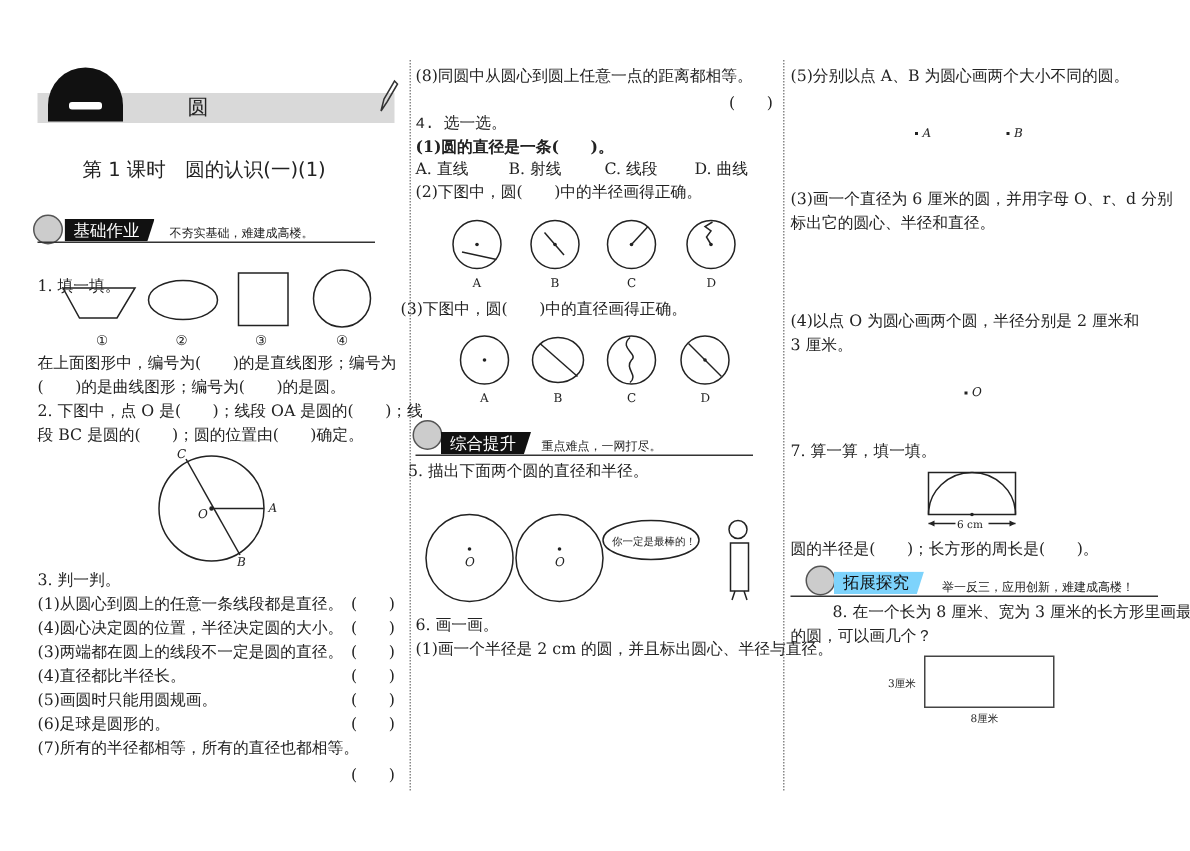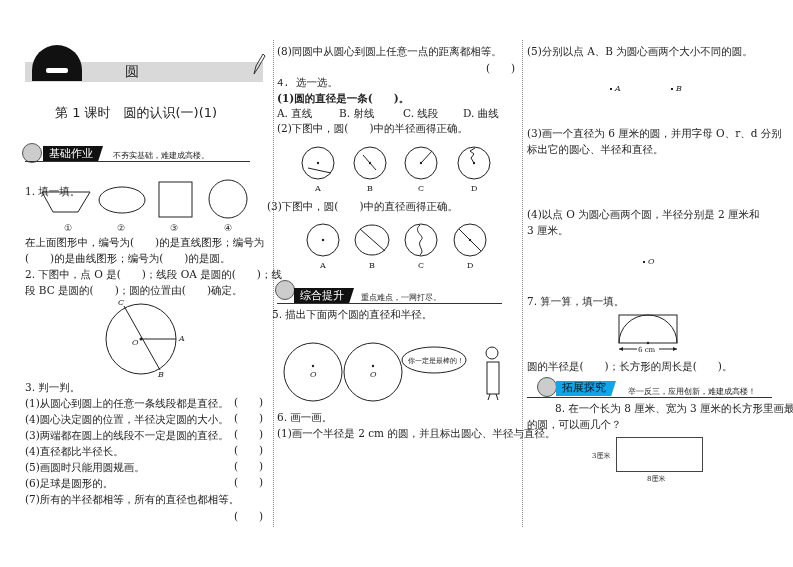--- a/index.html
+++ b/index.html
@@ -171,20 +171,20 @@
   <circle cx="648" cy="343" r="1.2" fill="#222"></circle>
   <line x1="619" y1="349" x2="637" y2="349" stroke="#222"></line>
     <line x1="659" y1="349" x2="677" y2="349" stroke="#222"></line>
   <polygon points="619,349 623,347 623,351" fill="#222"></polygon>
     <polygon points="677,349 673,347 673,351" fill="#222"></polygon>
 </svg>
 <div class="line" style="left:638px;top:343px;font-size:7px;">6 cm</div>
 <div class="line" style="left:527px;top:359px;">圆的半径是(　　)；长方形的周长是(　　)。</div>
 
 <div class="mascot" style="left:537px;top:377px;"></div>
-<div class="sec-tag" style="left:556px;top:381px;background:#0ea5e9;color:#111;font-family:Liberation Mono, monospace;">拓展探究</div>
+<div class="sec-tag" style="left:556px;top:381px;background:#7dd3fc;color:#111;">拓展探究</div>
 <div class="sec-motto" style="left:628px;top:386px;">举一反三，应用创新，难建成高楼！</div>
 <div class="sec-rule" style="left:527px;top:397px;width:245px;"></div>
 <div class="line" style="left:527px;top:401px;margin-left:28px;">8. 在一个长为 8 厘米、宽为 3 厘米的长方形里画最大</div>
 <div class="line" style="left:527px;top:417px;">的圆，可以画几个？</div>
 <div class="abs" style="left:616px;top:437px;width:85px;height:33px;border:1px solid #444;"></div>
 <div class="line" style="left:592px;top:449px;font-size:7px;">3厘米</div>
 <div class="line" style="left:647px;top:472px;font-size:7px;">8厘米</div>
 
 </body></html>

